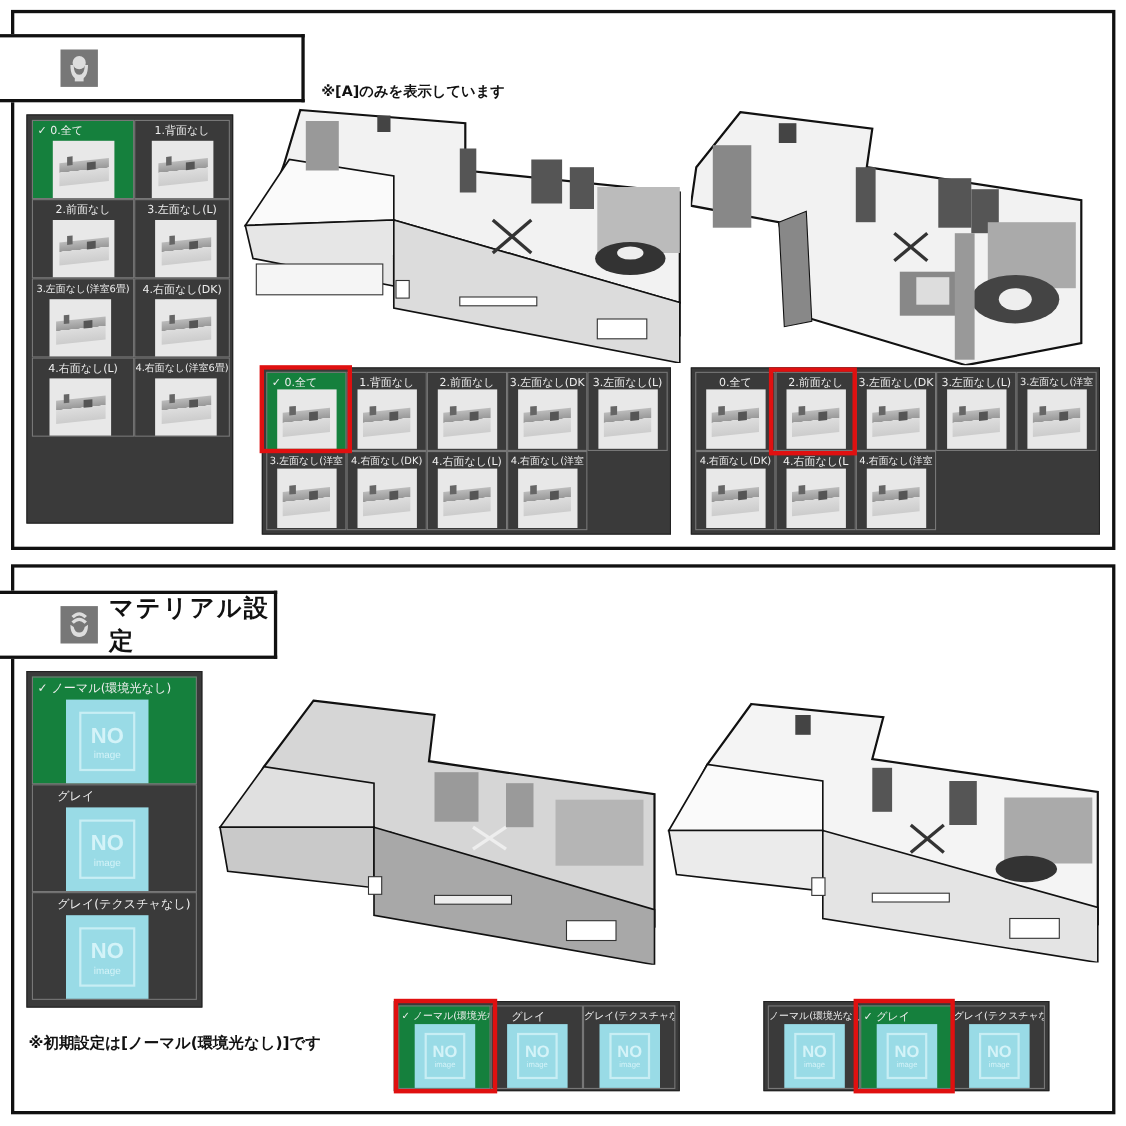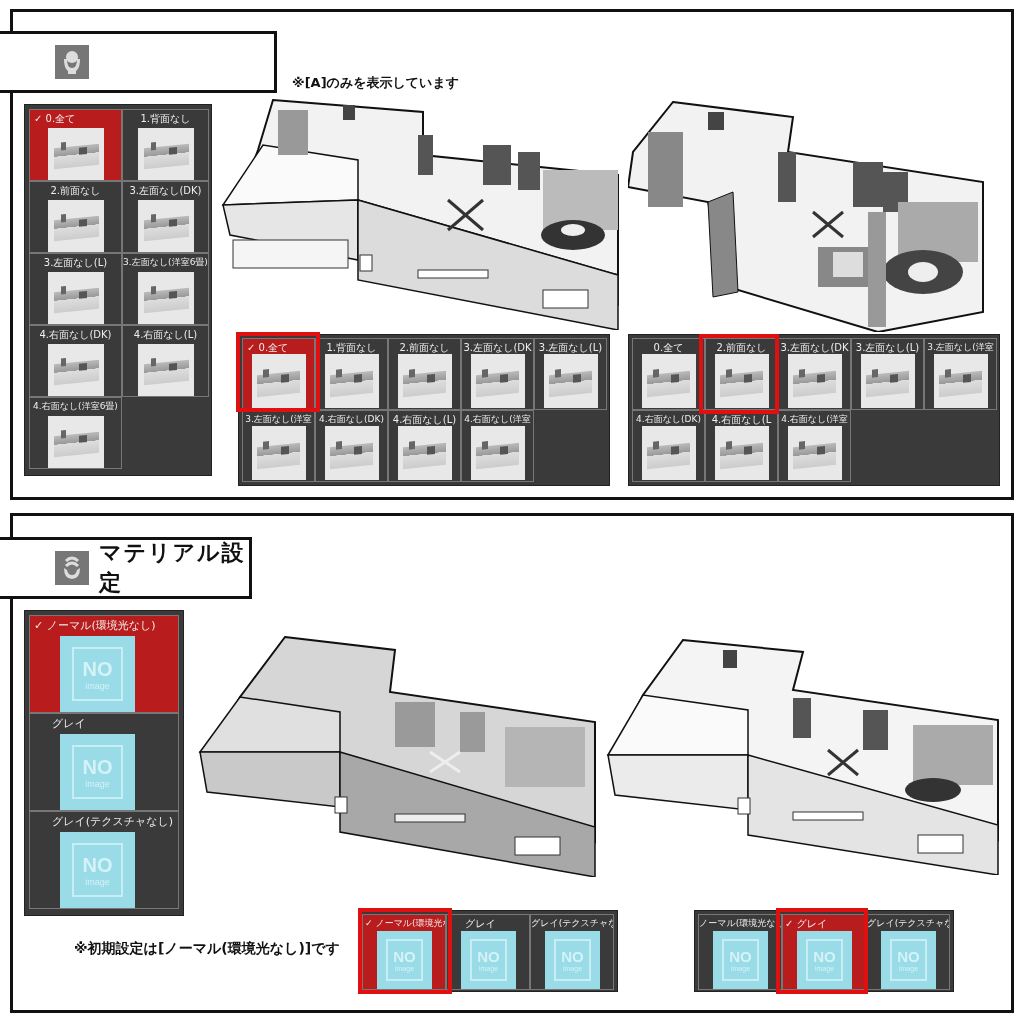--- a/index.html
+++ b/index.html
@@ -16,21 +16,21 @@
   .title-tab.t2 { top: 537px; width: 252px; }
   .title-icon { width: 34px; height: 34px; background: #777; margin-right: 10px; position: relative; }
   .title-text { font-family: "DejaVu Serif", serif; font-size: 22px; font-weight: bold; letter-spacing: 2px; color: #111; }
 
   .note { position: absolute; font-size: 13px; font-weight: bold; color: #111; }
 
   
   .panel { position: absolute; background: #3a3a3a; border: 1px solid #222; }
   .grid { display: grid; }
   .cell { position: relative; border: 1px solid #777; background: #3a3a3a; color: #eee; font-size: 10px; }
-  .cell.selected { background: #b91c1c; }
+  .cell.selected { background: #15803d; }
   .cell .lbl { position: absolute; top: 2px; left: 0; right: 0; text-align: center; white-space: nowrap; overflow: hidden; }
   .cell .lbl.left { text-align: left; padding-left: 4px; }
   .cell .thumb { position: absolute; background: #e8e8e8; }
   .thumb .mini { position: absolute; left: 10%; right: 10%; top: 35%; bottom: 25%; background: linear-gradient(180deg,#bbb 0%,#999 40%,#ddd 41%,#ccc 100%); transform: skewY(-6deg); }
   .thumb .mini::before { content: ""; position: absolute; left: 15%; top: -25%; width: 12%; height: 40%; background: #666; }
   .thumb .mini::after { content: ""; position: absolute; left: 55%; top: 10%; width: 18%; height: 35%; background: #555; }
 
   .noimg { position: absolute; background: #99dbe6; display: flex; align-items: center; justify-content: center; }
   .noimg .box { border: 2px solid #c8eef4; width: 68%; height: 72%; display: flex; flex-direction: column; align-items: center; justify-content: center; }
   .noimg .no { color: #d4f3f8; font-weight: bold; font-family: "Liberation Sans", sans-serif; }
@@ -69,26 +69,20 @@
     </div>
     <div class="cell">
       <span class="lbl">1.背面なし</span>
       <div class="thumb" style="left:15px; top:18px; width:56px; height:52px;">
           <div class="mini"></div>
         </div>
     </div>
     <div class="cell">
       <span class="lbl">2.前面なし</span>
       <div class="thumb" style="left:18px; top:18px; width:56px; height:52px;">
-          <div class="mini"></div>
-        </div>
-    </div>
-    <div class="cell">
-      <span class="lbl">3.左面なし(DK)</span>
-      <div class="thumb" style="left:15px; top:18px; width:56px; height:52px;">
           <div class="mini"></div>
         </div>
     </div>
     <div class="cell">
       <span class="lbl">3.左面なし(L)</span>
       <div class="thumb" style="left:18px; top:18px; width:56px; height:52px;">
           <div class="mini"></div>
         </div>
     </div>
     <div class="cell">
@@ -312,21 +306,21 @@
     <span class="lbl left" style="font-size:11px; padding-left:22px;">グレイ(テクスチャなし)</span>
     <div class="noimg" style="left:30px; top:20px; width:75px; height:76px;">
       <div class="box">
           <span class="no" style="font-size:20px;">NO</span>
           <span class="im" style="font-size:9px;">image</span>
         </div>
     </div>
   </div>
 </div>
 
-<div class="note" style="left:26px; top:940px; font-size:14px;margin-left:48px;">※初期設定は[ノーマル(環境光なし)]です</div>
+<div class="note" style="left:26px; top:940px; font-size:14px;">※初期設定は[ノーマル(環境光なし)]です</div>
 
 <div class="house" style="left:195px; top:632px; width:410px; height:245px;">
   <svg viewBox="0 0 410 245">
     <polygon points="90,5 200,18 195,60 400,90 400,210 160,125 20,110 45,65" fill="#d6d6d6" stroke="#111" stroke-width="2"></polygon>
     <polygon points="5,120 45,65 145,80 145,120" fill="#e0e0e0" stroke="#111" stroke-width="1.5"></polygon>
     <polygon points="5,120 145,120 145,175 12,160" fill="#c9c9c9" stroke="#111" stroke-width="1.5"></polygon>
     <polygon points="145,120 400,195 400,245 145,200" fill="#a8a8a8" stroke="#111" stroke-width="1.5"></polygon>
     <rect x="200" y="70" width="40" height="45" fill="#9a9a9a"></rect>
     <rect x="265" y="80" width="25" height="40" fill="#9a9a9a"></rect>
     <rect x="310" y="95" width="80" height="60" fill="#b5b5b5"></rect>

